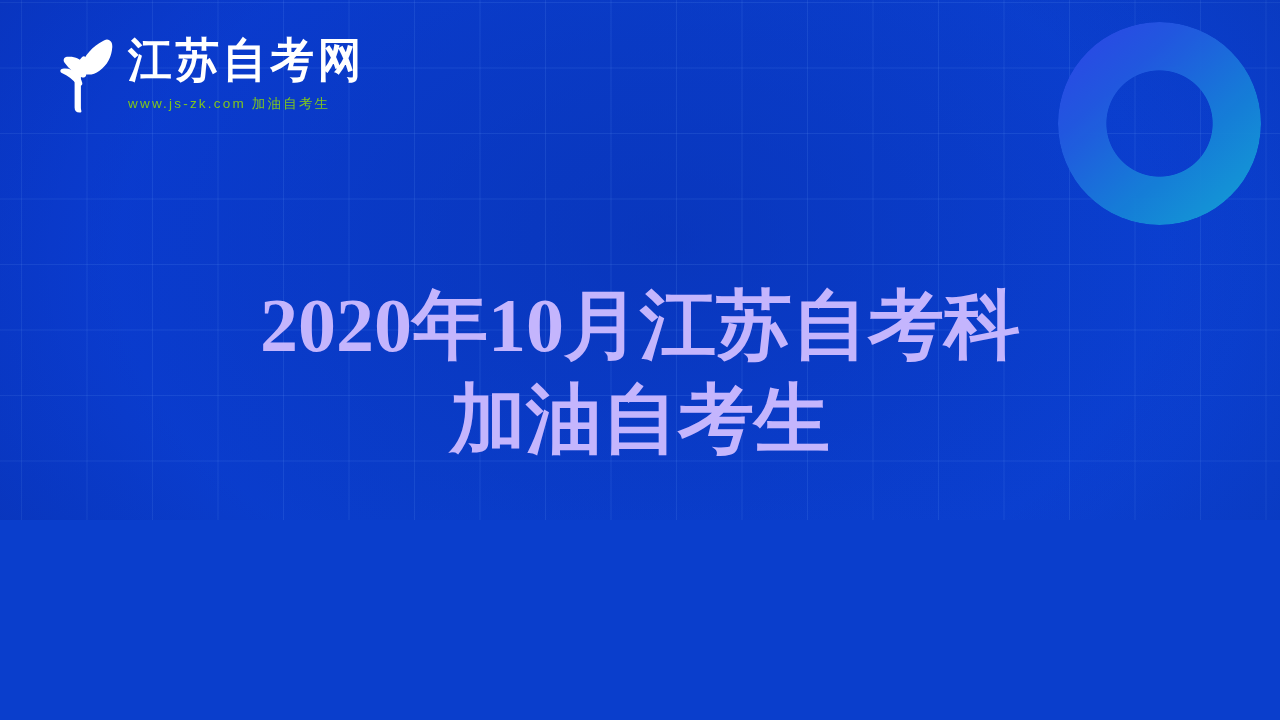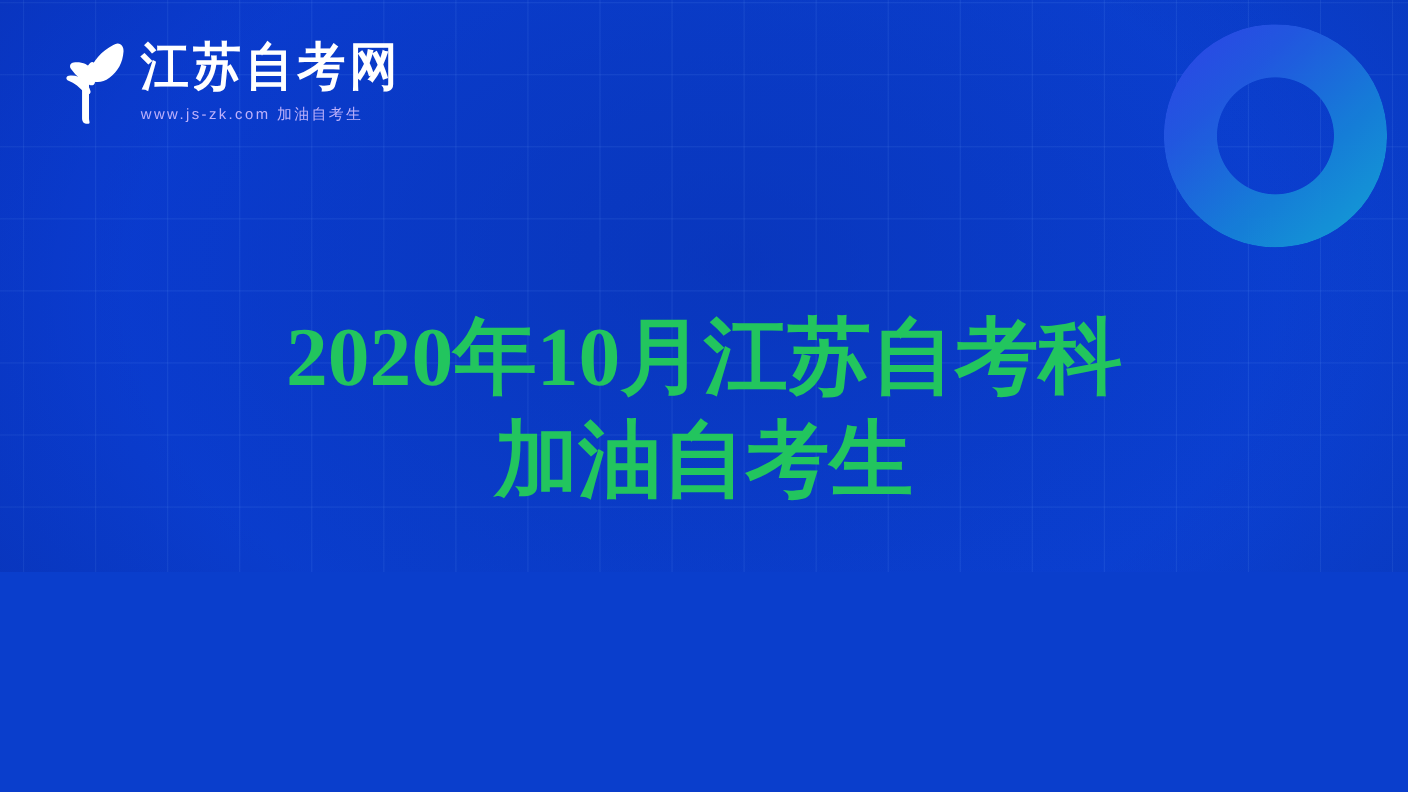--- a/index.html
+++ b/index.html
@@ -109,37 +109,37 @@
     font-weight: 700;
     font-size: 47px;
     line-height: 1.0;
     letter-spacing: 4px;
     transform: scaleX(0.93);
     transform-origin: left center;
     white-space: nowrap;
   }
   #logo-tagline {
     margin-top: 12px;
-    color: #c4b5fd;
+    color: #84cc16;
     font-family: "Liberation Sans", sans-serif;
     font-weight: 400;
     font-size: 13.5px;
     letter-spacing: 2.2px;
     white-space: nowrap;
     opacity: 0.97;
   }
 
   
   #headline {
     position: absolute;
     left: 0;
     top: 278px;
     width: 1280px;
     text-align: center;
-    color: #22c55e;
+    color: #c4b5fd;
     font-family: "Liberation Serif", "DejaVu Serif", serif;
     font-weight: 700;
     font-size: 76px;
     line-height: 94px;
     letter-spacing: 0px;
   }
   #headline .hl-line { display: block; white-space: nowrap; }
 </style>
 </head>
 <body>

